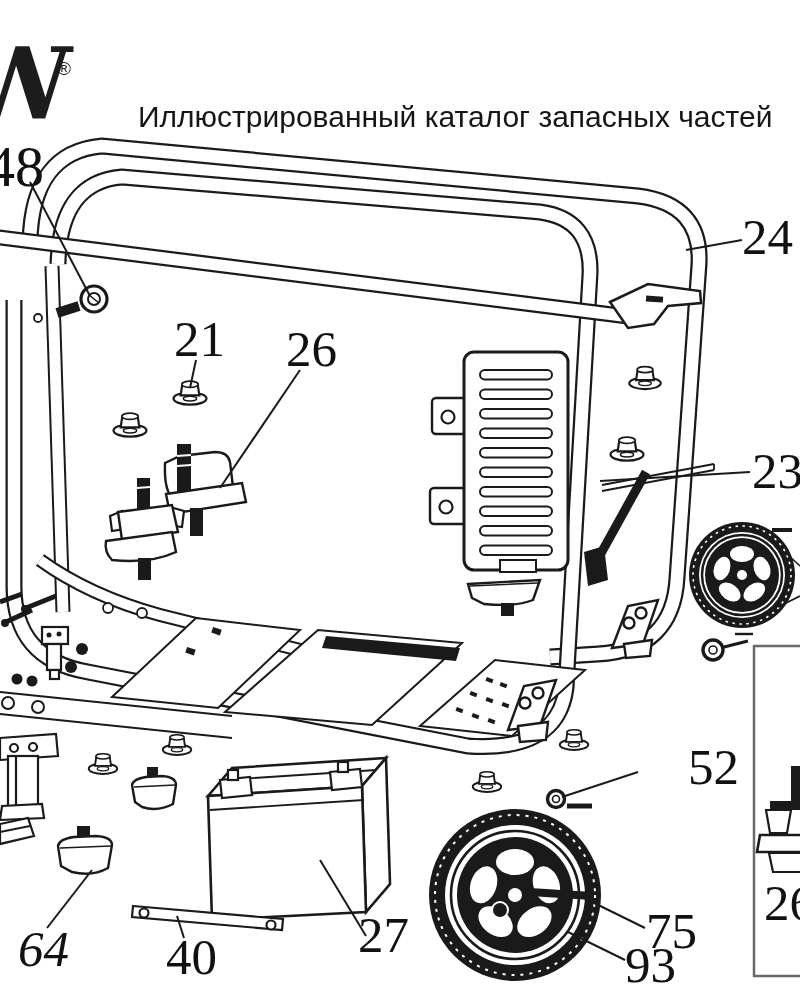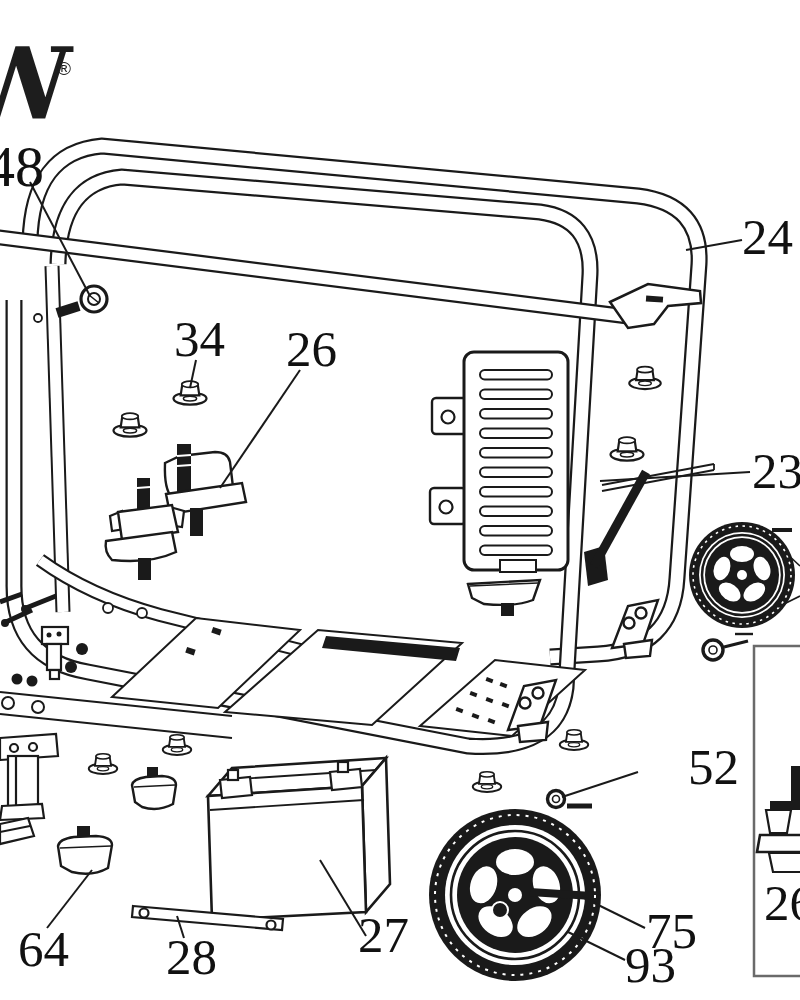--- a/index.html
+++ b/index.html
@@ -289,26 +289,27 @@
       <line x1="645" y1="928" x2="582" y2="897"></line>
       <line x1="625" y1="960" x2="568" y2="932"></line>
       <line x1="366" y1="936" x2="320" y2="860"></line>
       <line x1="184" y1="938" x2="177" y2="916"></line>
       <line x1="47" y1="928" x2="92" y2="870"></line>
     </g>
   </svg>
 
   <div id="logo">W</div>
   <div id="logo-reg">®</div>
+  <div id="title">Иллюстрированный каталог запасных частей</div>
 
   <div class="callout" id="callout-48" style="left:-14px;top:138px;">48</div>
   <div class="callout" style="left:742px;top:212px;">24</div>
-  <div class="callout" style="left:174px;top:314px;">34</div>
+  <div class="callout" style="left:174px;top:314px;">21</div>
   <div class="callout" style="left:286px;top:324px;">26</div>
   <div class="callout" style="left:752px;top:446px;">23</div>
   <div class="callout" style="left:640px;top:742px;margin-left:48px;">52</div>
   <div class="callout" style="left:646px;top:906px;">75</div>
   <div class="callout" style="left:625px;top:940px;">93</div>
   <div class="callout" style="left:358px;top:910px;">27</div>
-  <div class="callout" style="left:166px;top:932px;">28</div>
-  <div class="callout" style="left:18px;top:924px;">64</div>
+  <div class="callout" style="left:166px;top:932px;">40</div>
+  <div class="callout" style="left:18px;top:924px;font-style:italic;">64</div>
   <div class="callout" style="left:764px;top:878px;">26</div>
 </div>
 
 </body></html>

